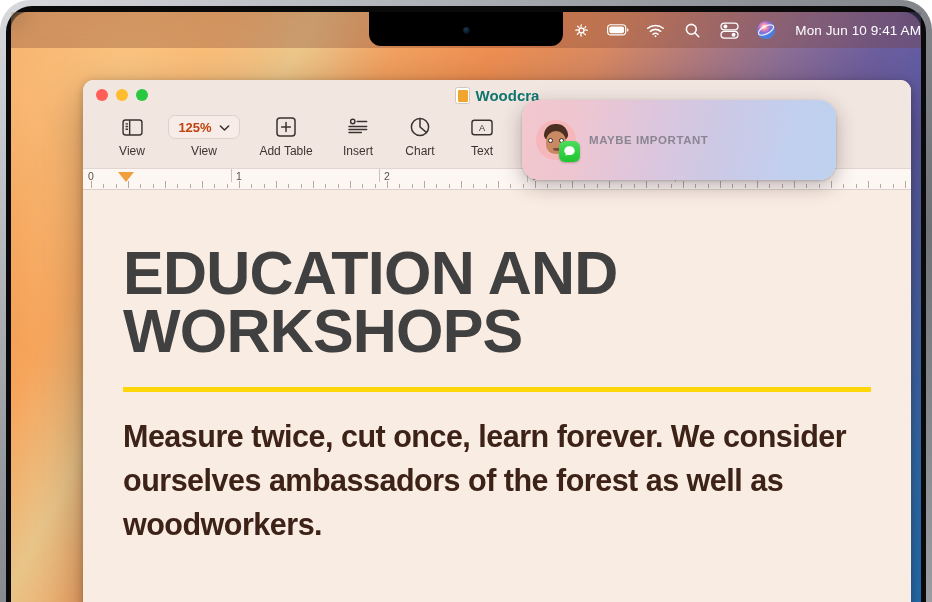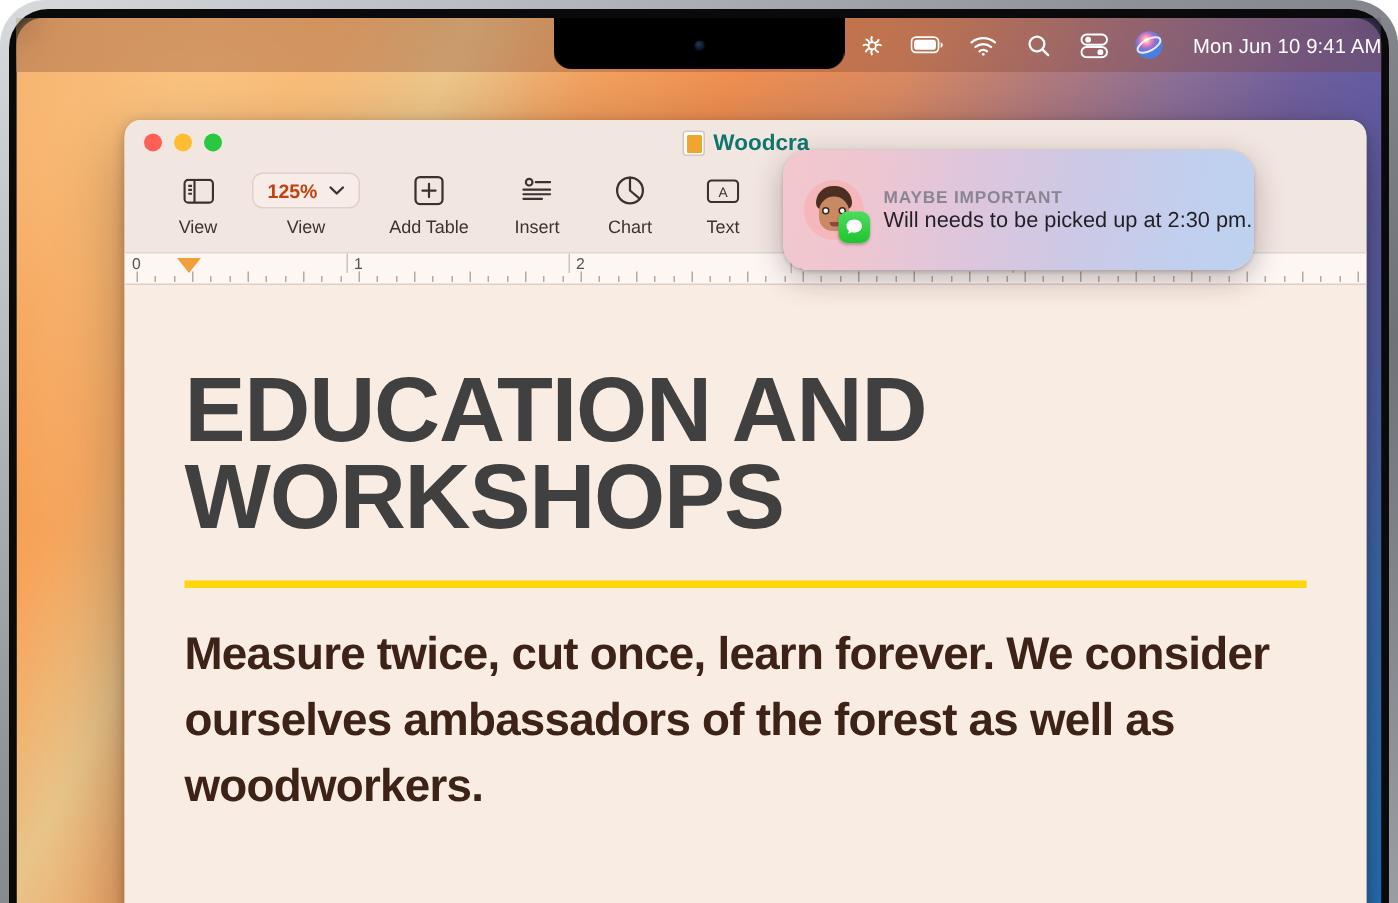--- a/index.html
+++ b/index.html
@@ -523,18 +523,17 @@
           <span class="memoji-mouth"></span>
         </div>
         <div id="notif-badge">
           <svg width="13" height="13" viewBox="0 0 14 14">
             <path d="M7 1.4c3.2 0 5.6 2 5.6 4.7S10.2 10.8 7 10.8c-.7 0-1.4-.1-2-.3l-2.6 1.2.8-2.1C2.1 8.7 1.4 7.5 1.4 6.1 1.4 3.4 3.8 1.4 7 1.4z" fill="#fff"></path>
           </svg>
         </div>
       </div>
       <div id="notif-text">
         <span id="notif-kicker">MAYBE IMPORTANT</span>
-        <span id="notif-body">Will needs to be picked up at 2:30 pm.</span>
       </div>
     </div>
 
   </div>
 </div>
 
 </body></html>

